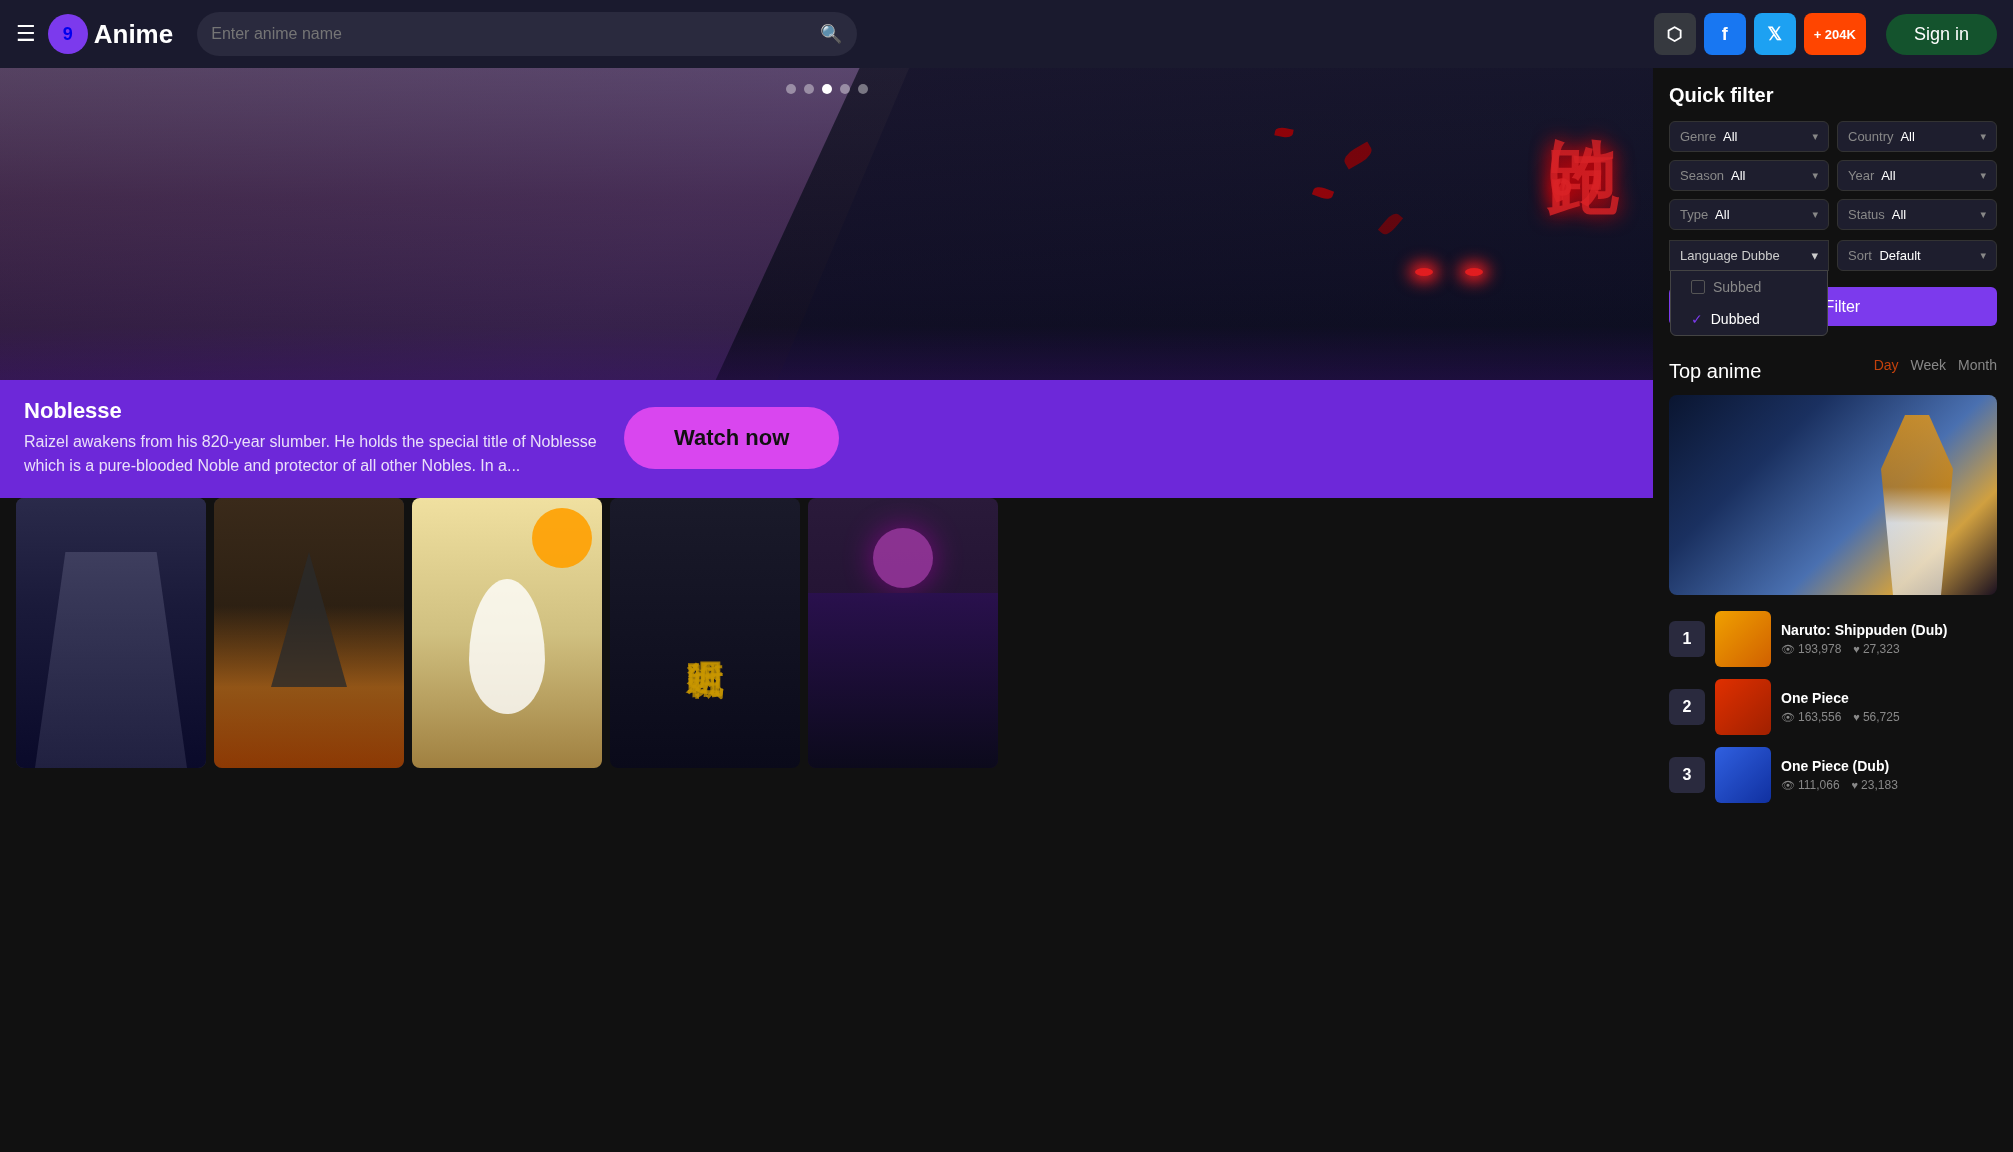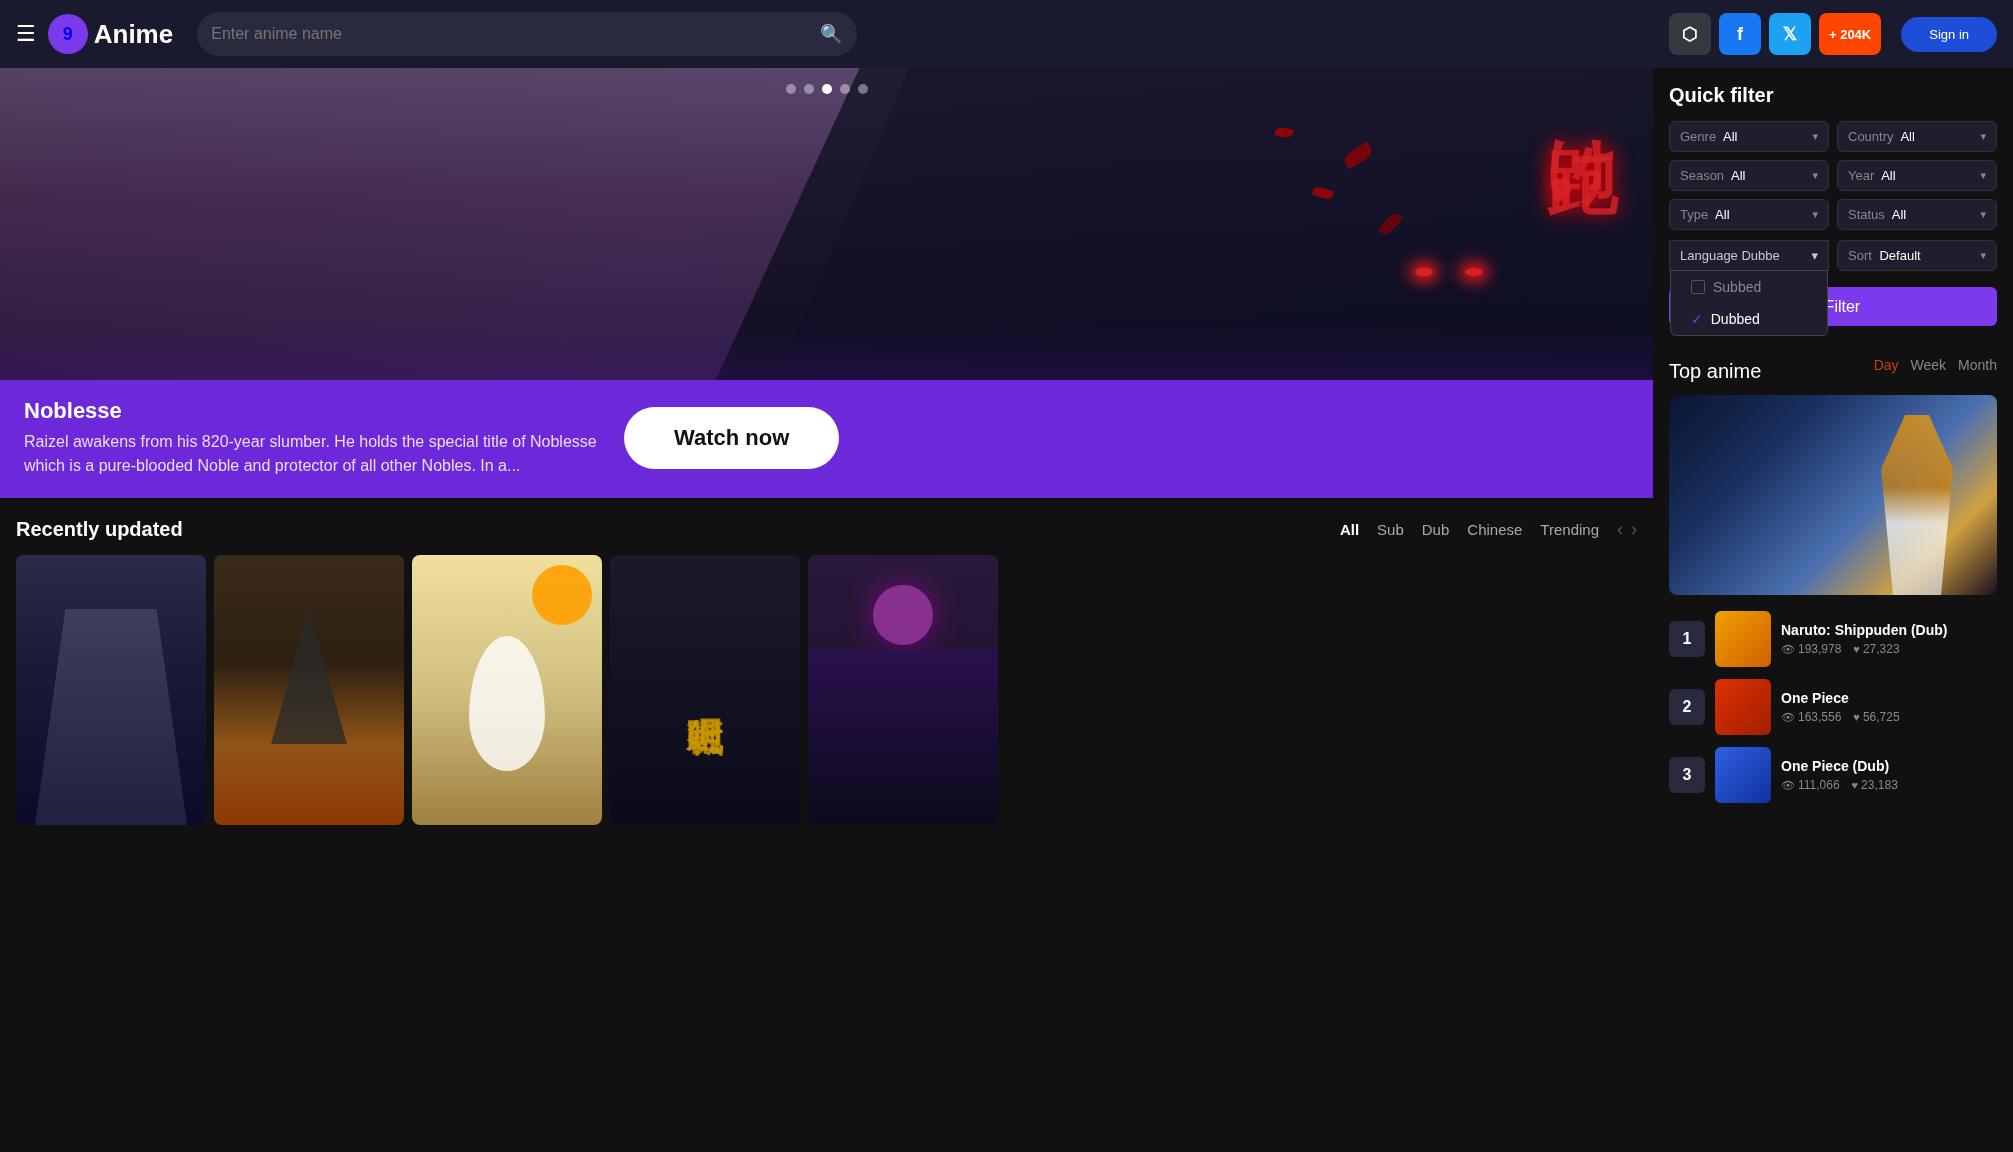--- a/index.html
+++ b/index.html
@@ -32,22 +32,22 @@
     .social-btns { display: flex; gap: 8px; align-items: center; margin-left: auto; }
     .social-btn {
       width: 42px; height: 42px; border-radius: 8px; display: flex; align-items: center;
       justify-content: center; font-weight: bold; font-size: 18px; cursor: pointer; color: #fff;
     }
     .discord-btn { background: #36393f; }
     .facebook-btn { background: #1877f2; }
     .twitter-btn { background: #1da1f2; }
     .reddit-btn { background: #ff4500; font-size: 13px; padding: 0 10px; border-radius: 8px; width: auto; }
     .signin-btn {
-      background: #1d4ed8; color: #fff; border: none; border-radius: 24px;
-      padding: 10px 28px; font-size: 13px; cursor: pointer; margin-left: 8px;
+      background: #14532d; color: #fff; border: none; border-radius: 24px;
+      padding: 10px 28px; font-size: 18px; cursor: pointer; margin-left: 8px;
     }
 
     
     .main-layout { display: flex; }
 
     
     .content-area { flex: 1; min-width: 0; }
 
     
     .hero {
@@ -61,21 +61,21 @@
     .hero-dot { width: 10px; height: 10px; border-radius: 50%; background: rgba(255,255,255,0.4); }
     .hero-dot.active { background: #fff; }
     .hero-info {
       position: absolute; bottom: 0; left: 0; right: 0;
       background: #6d28d9; padding: 18px 24px 20px;
       display: flex; align-items: center; justify-content: flex-start;
     }
     .hero-title { font-size: 22px; font-weight: bold; margin-bottom: 6px; }
     .hero-desc { font-size: 16px; color: rgba(255,255,255,0.85); max-width: 600px; line-height: 1.5; }
     .watch-now-btn {
-      background: #ffffff; color: #111; border: none; border-radius: 50px;
+      background: #d946ef; color: #111; border: none; border-radius: 50px;
       padding: 18px 50px; font-size: 22px; font-weight: bold; cursor: pointer; white-space: nowrap;
     }
 
     
     .section-header {
       display: flex; align-items: center; justify-content: space-between;
       padding: 20px 16px 14px;
     }
     .section-title { font-size: 20px; font-weight: bold; }
     .filter-tabs { display: flex; gap: 18px; align-items: center; }
@@ -268,34 +268,20 @@
 
       <div class="hero-info">
         <div>
           <div class="hero-title">Noblesse</div>
           <div class="hero-desc">Raizel awakens from his 820-year slumber. He holds the special title of Noblesse which is a pure-blooded Noble and protector of all other Nobles. In a...</div>
         </div>
         <button class="watch-now-btn">Watch now</button>
       </div>
     </div>
 
-    <div class="section-header">
-      <span class="section-title">Recently updated</span>
-      <div class="filter-tabs">
-        <span class="filter-tab active">All</span>
-        <span class="filter-tab">Sub</span>
-        <span class="filter-tab">Dub</span>
-        <span class="filter-tab">Chinese</span>
-        <span class="filter-tab">Trending</span>
-        <div class="filter-arrows">
-          <span class="filter-arrow">‹</span>
-          <span class="filter-arrow">›</span>
-        </div>
-      </div>
-    </div>
 
     <div class="anime-grid">
 
       <div class="anime-card">
         <div class="anime-card-bg" style="background:linear-gradient(180deg,#2a2a4a 0%,#1a1a3a 40%,#0a0a2a 100%); position:relative;">
           <div style="position:absolute;inset:0;display:flex;align-items:flex-end;justify-content:center;">
             <div style="width:80%;height:80%;background:linear-gradient(180deg,#4a4a6a,#2a2a4a);clip-path:polygon(20% 0,80% 0,100% 100%,0 100%);opacity:0.7;"></div>
           </div>
         </div>
       </div>

